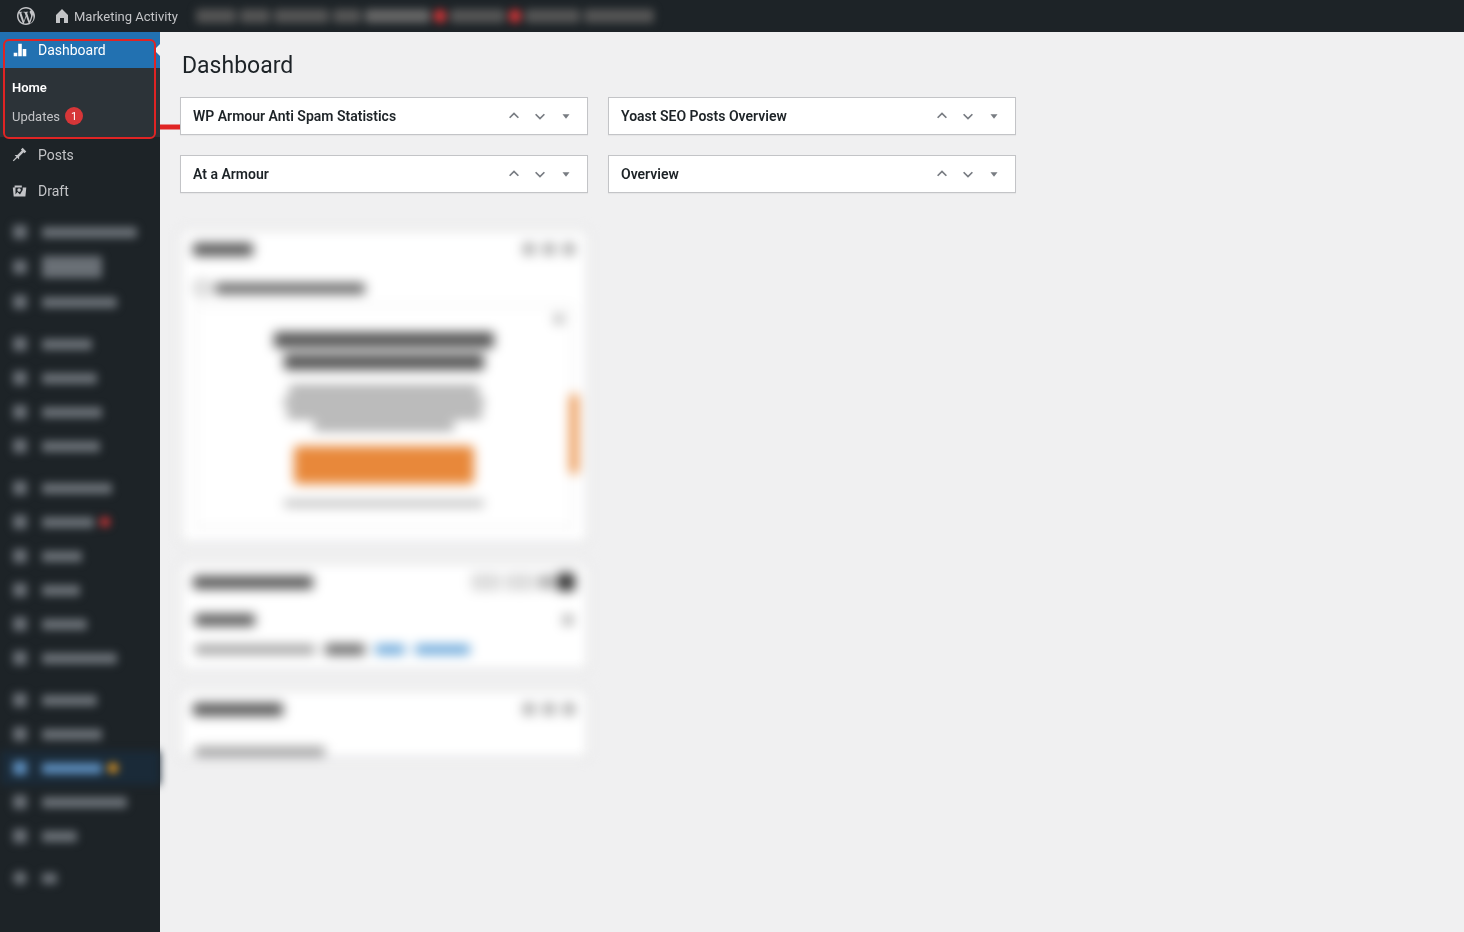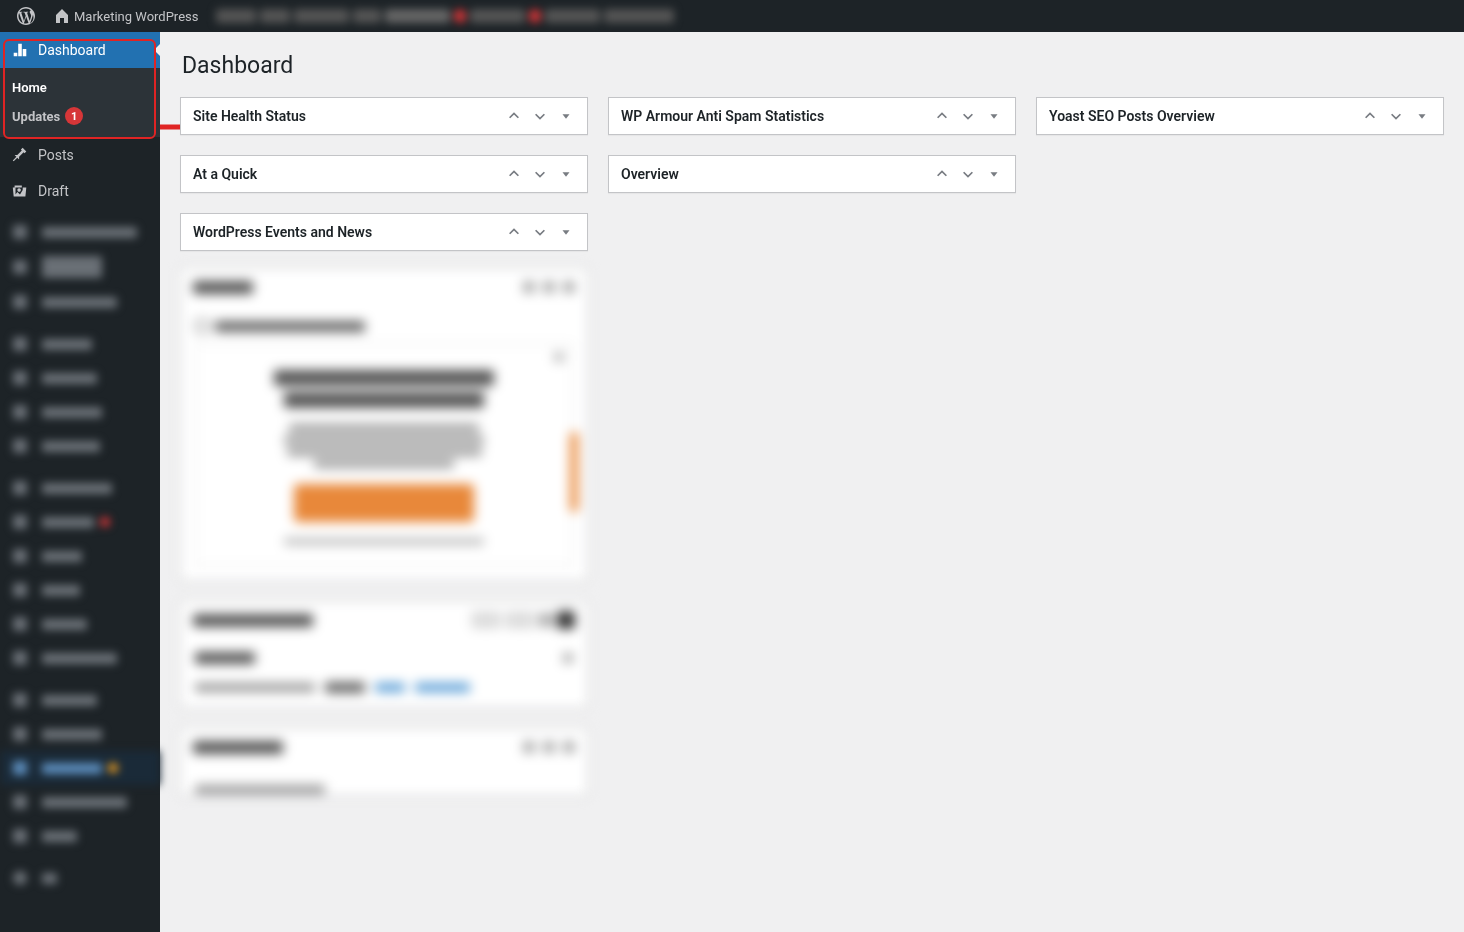--- a/index.html
+++ b/index.html
@@ -85,21 +85,20 @@
       background: #2c3338;
       padding: 6px 0;
     }
     .submenu-item {
       padding: 6px 12px;
       cursor: pointer;
       font-size: 13px;
       color: #c3c4c7;
       display: flex;
       align-items: center;
-      font-weight: bold;
     }
     .submenu-item.current { color: #fff; font-weight: 600; }
     .submenu-item .badge {
       background: #d63638;
       color: #fff;
       border-radius: 9px;
       min-width: 18px; height: 18px;
       display: inline-flex;
       align-items: center; justify-content: center;
       font-size: 11px;
@@ -217,21 +216,21 @@
 <div class="admin-bar">
   <div class="admin-bar-item">
     <svg viewBox="0 0 20 20">
         <path d="M10 1C5 1 1 5 1 10s4 9 9 9 9-4 9-9-4-9-9-9zm-7.5 9c0-1 .2-2 .6-2.9l3.6 9.8C4 15.6 2.5 13 2.5 10zm7.5 7.5c-.7 0-1.4-.1-2.1-.3l2.3-6.5 2.3 6.3c-.8.3-1.6.5-2.5.5zm1-11c.5 0 .9-.1.9-.1.4 0 .4-.6 0-.6 0 0-1.3.1-2.1.1-.8 0-2.1-.1-2.1-.1-.4 0-.5.6 0 .6 0 0 .4.1.8.1l1.2 3.3-1.7 5.1-2.8-8.4c.5 0 .9-.1.9-.1.4 0 .4-.6 0-.6 0 0-1.3.1-2.1.1h-.5C5 3.4 7.3 2.5 10 2.5c2 0 3.8.8 5.1 2h-.1c-.8 0-1.3.7-1.3 1.4 0 .6.4 1.2.8 1.8.3.5.6 1.2.6 2.1 0 .7-.3 1.5-.6 2.5l-.8 2.6-2.7-8.4zm5.6 1.6c.6 1 .9 2.2.9 3.4 0 2.6-1.4 4.9-3.5 6.2l2.3-6.6c.4-1.1.6-1.9.6-2.7 0-.1 0-.2 0-.3h-.3z"></path>
       </svg>
   </div>
   <div class="admin-bar-item">
     <svg viewBox="0 0 20 20">
         <path d="M16 9l-6-6-6 6v8h4v-5h4v5h4V9z"></path>
       </svg>
-    <span class="site-name">Marketing WordPress</span>
+    <span class="site-name">Marketing Activity</span>
   </div>
   <div class="blurred-items">
     <div class="blurred-pill"></div>
     <div class="blurred-pill" style="width:30px"></div>
     <div class="blurred-pill" style="width:55px"></div>
     <div class="blurred-pill" style="width:28px"></div>
     <div class="blurred-pill" style="width:65px;background:#666"></div>
     <div class="blurred-pill" style="width:12px;background:#d63638;border-radius:50%"></div>
     <div class="blurred-pill" style="width:55px"></div>
     <div class="blurred-pill" style="width:12px;background:#d63638;border-radius:50%"></div>
@@ -408,42 +407,20 @@
 
     <div class="annot-box" style="left:3px; top:7px; width:153px; height:100px;"></div>
   </div>
 
   <div class="content">
     <h1 class="page-title">Dashboard</h1>
 
     <div class="widgets-row">
       <div class="postbox">
         <div class="postbox-header">
-          <span class="postbox-title">Site Health Status</span>
-          <div class="handle-actions">
-            <span class="handle-btn">
-                <svg viewBox="0 0 16 16">
-                  <polyline points="3,10 8,5 13,10"></polyline>
-                </svg>
-              </span>
-            <span class="handle-btn">
-                <svg viewBox="0 0 16 16">
-                  <polyline points="3,6 8,11 13,6"></polyline>
-                </svg>
-              </span>
-            <span class="handle-btn">
-                <svg viewBox="0 0 16 16">
-                  <polygon points="4,6 12,6 8,11" fill="currentColor" stroke="none"></polygon>
-                </svg>
-              </span>
-          </div>
-        </div>
-      </div>
-      <div class="postbox">
-        <div class="postbox-header">
           <span class="postbox-title">WP Armour Anti Spam Statistics</span>
           <div class="handle-actions">
             <span class="handle-btn">
                 <svg viewBox="0 0 16 16">
                   <polyline points="3,10 8,5 13,10"></polyline>
                 </svg>
               </span>
             <span class="handle-btn">
                 <svg viewBox="0 0 16 16">
                   <polyline points="3,6 8,11 13,6"></polyline>
@@ -477,21 +454,21 @@
                 </svg>
               </span>
           </div>
         </div>
       </div>
     </div>
 
     <div class="widgets-row">
       <div class="postbox">
         <div class="postbox-header">
-          <span class="postbox-title">At a Quick</span>
+          <span class="postbox-title">At a Armour</span>
           <div class="handle-actions">
             <span class="handle-btn">
                 <svg viewBox="0 0 16 16">
                   <polyline points="3,10 8,5 13,10"></polyline>
                 </svg>
               </span>
             <span class="handle-btn">
                 <svg viewBox="0 0 16 16">
                   <polyline points="3,6 8,11 13,6"></polyline>
                 </svg>
@@ -522,42 +499,20 @@
                 <svg viewBox="0 0 16 16">
                   <polygon points="4,6 12,6 8,11" fill="currentColor" stroke="none"></polygon>
                 </svg>
               </span>
           </div>
         </div>
       </div>
     </div>
 
     <div class="widgets-row">
-      <div class="postbox">
-        <div class="postbox-header">
-          <span class="postbox-title">WordPress Events and News</span>
-          <div class="handle-actions">
-            <span class="handle-btn">
-                <svg viewBox="0 0 16 16">
-                  <polyline points="3,10 8,5 13,10"></polyline>
-                </svg>
-              </span>
-            <span class="handle-btn">
-                <svg viewBox="0 0 16 16">
-                  <polyline points="3,6 8,11 13,6"></polyline>
-                </svg>
-              </span>
-            <span class="handle-btn">
-                <svg viewBox="0 0 16 16">
-                  <polygon points="4,6 12,6 8,11" fill="currentColor" stroke="none"></polygon>
-                </svg>
-              </span>
-          </div>
-        </div>
-      </div>
       <div></div>
     </div>
 
     <div class="widgets-row">
       <div class="blurred-col">
         <div class="postbox">
           <div class="postbox-header">
             <div class="gray-bar" style="width:60px;height:13px;background:#555"></div>
             <div class="handle-actions">
               <div style="width:12px;height:12px;background:#aaa;border-radius:2px"></div>

